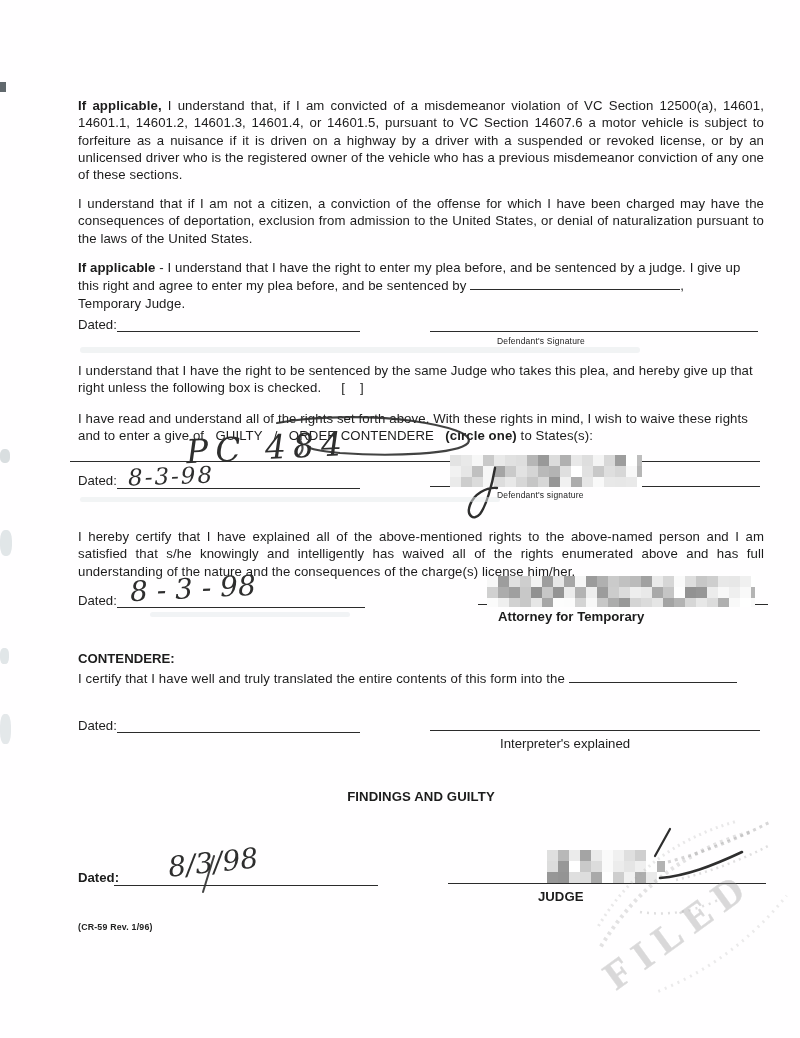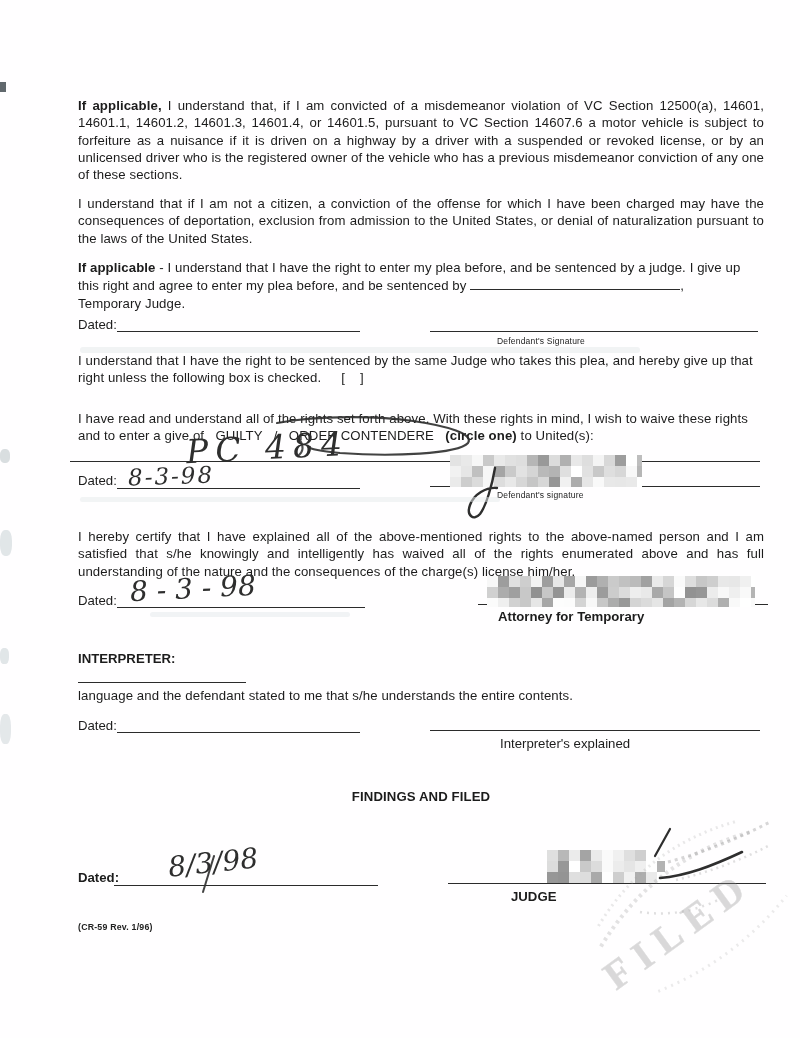--- a/index.html
+++ b/index.html
@@ -55,25 +55,25 @@
     <span style="display:block">Temporary Judge.</span>
   </div>
 
   <div class="para" style="top:195px">I understand that if I am not a citizen, a conviction of the offense for which I have been charged may have the consequences of deportation, exclusion from admission to the United States, or denial of naturalization pursuant to the laws of the United States.</div>
 
   <div class="label" style="left:78px;top:317px">Dated:</div>
   <div class="hline" style="left:117px;top:331px;width:243px"></div>
   <div class="hline" style="left:430px;top:331px;width:328px"></div>
   <div class="sig-small" style="left:497px;top:336px">Defendant's Signature</div>
 
-  <div class="para noj" style="top:352px"><span>I understand that I have the right to be sentenced by the same Judge who takes this plea, and hereby give up that right unless the following box is checked.</span><span class="pre" style="margin-left:20px">[    ]</span></div>
+  <div class="para noj" style="top:362px"><span>I understand that I have the right to be sentenced by the same Judge who takes this plea, and hereby give up that right unless the following box is checked.</span><span class="pre" style="margin-left:20px">[    ]</span></div>
 
   <div class="para noj" style="top:410px">
     <span>I have read and understand all of the rights set forth above.  With these rights in mind, I wish to waive these rights</span>
-    <span class="pre" style="display:block"><span>and to enter a give of   </span><span>GUILTY</span><span>   /   </span><span>ORDER CONTENDERE</span><span class="b">   (circle one)</span><span> to United(s):</span></span>
+    <span class="pre" style="display:block"><span>and to enter a give of   </span><span>GUILTY</span><span>   /   </span><span>ORDER CONTENDERE</span><span class="b">   (circle one)</span><span> to States(s):</span></span>
   </div>
 
   <div class="hline" style="left:70px;top:461px;width:690px"></div>
 
   <div class="hand" style="left:186px;top:428px;font-size:33px;transform:rotate(-3deg);letter-spacing:7px">PC 484</div>
 
   <div class="label" style="left:78px;top:473px">Dated:</div>
   <div class="hline" style="left:117px;top:488px;width:243px"></div>
   <div class="hand" style="left:128px;top:463px;font-size:23px;transform:rotate(-2deg);letter-spacing:2px">8-3-98</div>
   <div class="hline" style="left:430px;top:486px;width:330px"></div>
@@ -213,32 +213,31 @@
       <i style="position: absolute; left: 198px; top: 22px; width: 11px; height: 11px; background: rgb(214, 214, 214);"></i>
       <i style="position: absolute; left: 209px; top: 22px; width: 11px; height: 11px; background: rgb(231, 231, 231);"></i>
       <i style="position: absolute; left: 220px; top: 22px; width: 11px; height: 11px; background: rgb(220, 220, 220);"></i>
       <i style="position: absolute; left: 231px; top: 22px; width: 11px; height: 11px; background: rgb(175, 175, 175);"></i>
       <i style="position: absolute; left: 242px; top: 22px; width: 11px; height: 11px; background: rgb(249, 249, 249);"></i>
       <i style="position: absolute; left: 253px; top: 22px; width: 11px; height: 11px; background: rgb(255, 255, 255);"></i>
       <i style="position: absolute; left: 264px; top: 22px; width: 11px; height: 11px; background: rgb(250, 250, 250);"></i>
     </div>
   <div class="label b" style="left:498px;top:609px">Attorney for Temporary</div>
 
-  <div class="label b" style="left:78px;top:651px">INTERPRETER:</div>
+  <div class="label b" style="left:78px;top:651px">CONTENDERE:</div>
   <div class="para noj" style="top:669px">
-    <span class="blank" style="width:168px"></span>
-    <span style="display:block">language and the defendant stated to me that s/he understands the entire contents.</span>
+    <span>I certify that I have well and truly translated the entire contents of this form into the </span><span class="blank" style="width:168px"></span>
   </div>
 
   <div class="label" style="left:78px;top:718px">Dated:</div>
   <div class="hline" style="left:117px;top:732px;width:243px"></div>
   <div class="hline" style="left:430px;top:730px;width:330px"></div>
   <div class="label" style="left:500px;top:736px">Interpreter's explained</div>
 
-  <div class="para b" style="top:788px;text-align:center">FINDINGS AND FILED</div>
+  <div class="para b" style="top:788px;text-align:center">FINDINGS AND GUILTY</div>
 
   <div class="label b" style="left:78px;top:870px">Dated:</div>
   <div class="hline" style="left:114px;top:885px;width:264px"></div>
   <div class="hand" style="left:168px;top:846px;font-size:28px;transform:rotate(-6deg)">8/3/98</div>
   <div class="hline" style="left:448px;top:883px;width:318px"></div>
   <div class="mosaic" style="left:547px;top:850px;width:118px;height:33px">
       <i style="position: absolute; left: 0px; top: 0px; width: 11px; height: 11px; background: rgb(223, 223, 223);"></i>
       <i style="position: absolute; left: 11px; top: 0px; width: 11px; height: 11px; background: rgb(184, 184, 184);"></i>
       <i style="position: absolute; left: 22px; top: 0px; width: 11px; height: 11px; background: rgb(235, 235, 235);"></i>
       <i style="position: absolute; left: 33px; top: 0px; width: 11px; height: 11px; background: rgb(164, 164, 164);"></i>
@@ -265,21 +264,21 @@
       <i style="position: absolute; left: 22px; top: 22px; width: 11px; height: 11px; background: rgb(223, 223, 223);"></i>
       <i style="position: absolute; left: 33px; top: 22px; width: 11px; height: 11px; background: rgb(221, 221, 221);"></i>
       <i style="position: absolute; left: 44px; top: 22px; width: 11px; height: 11px; background: rgb(169, 169, 169);"></i>
       <i style="position: absolute; left: 55px; top: 22px; width: 11px; height: 11px; background: rgb(254, 254, 254);"></i>
       <i style="position: absolute; left: 66px; top: 22px; width: 11px; height: 11px; background: rgb(206, 206, 206);"></i>
       <i style="position: absolute; left: 77px; top: 22px; width: 11px; height: 11px; background: rgb(241, 241, 241);"></i>
       <i style="position: absolute; left: 88px; top: 22px; width: 11px; height: 11px; background: rgb(174, 174, 174);"></i>
       <i style="position: absolute; left: 99px; top: 22px; width: 11px; height: 11px; background: rgb(234, 234, 234);"></i>
       <i style="position: absolute; left: 110px; top: 22px; width: 11px; height: 11px; background: rgb(255, 255, 255);"></i>
     </div>
-  <div class="label b" style="left:511px;top:889px">JUDGE</div>
+  <div class="label b" style="left:538px;top:889px">JUDGE</div>
 
   <div class="footer" style="left:78px;top:922px">(CR-59 Rev. 1/96)</div>
 
   <div class="stamp">
     <div class="big">FILED</div>
     <svg width="230" height="170">
       <path d="M 20,70 Q 115,30 210,66" fill="none" stroke="#9a9a9a" stroke-width="4" stroke-dasharray="3,4" opacity=".5"></path>
       <path d="M 30,52 Q 115,16 202,48" fill="none" stroke="#a5a5a5" stroke-width="3" stroke-dasharray="2,4" opacity=".45"></path>
       <path d="M 40,140 Q 120,160 200,138" fill="none" stroke="#a5a5a5" stroke-width="3" stroke-dasharray="2,5" opacity=".4"></path>
     </svg>

